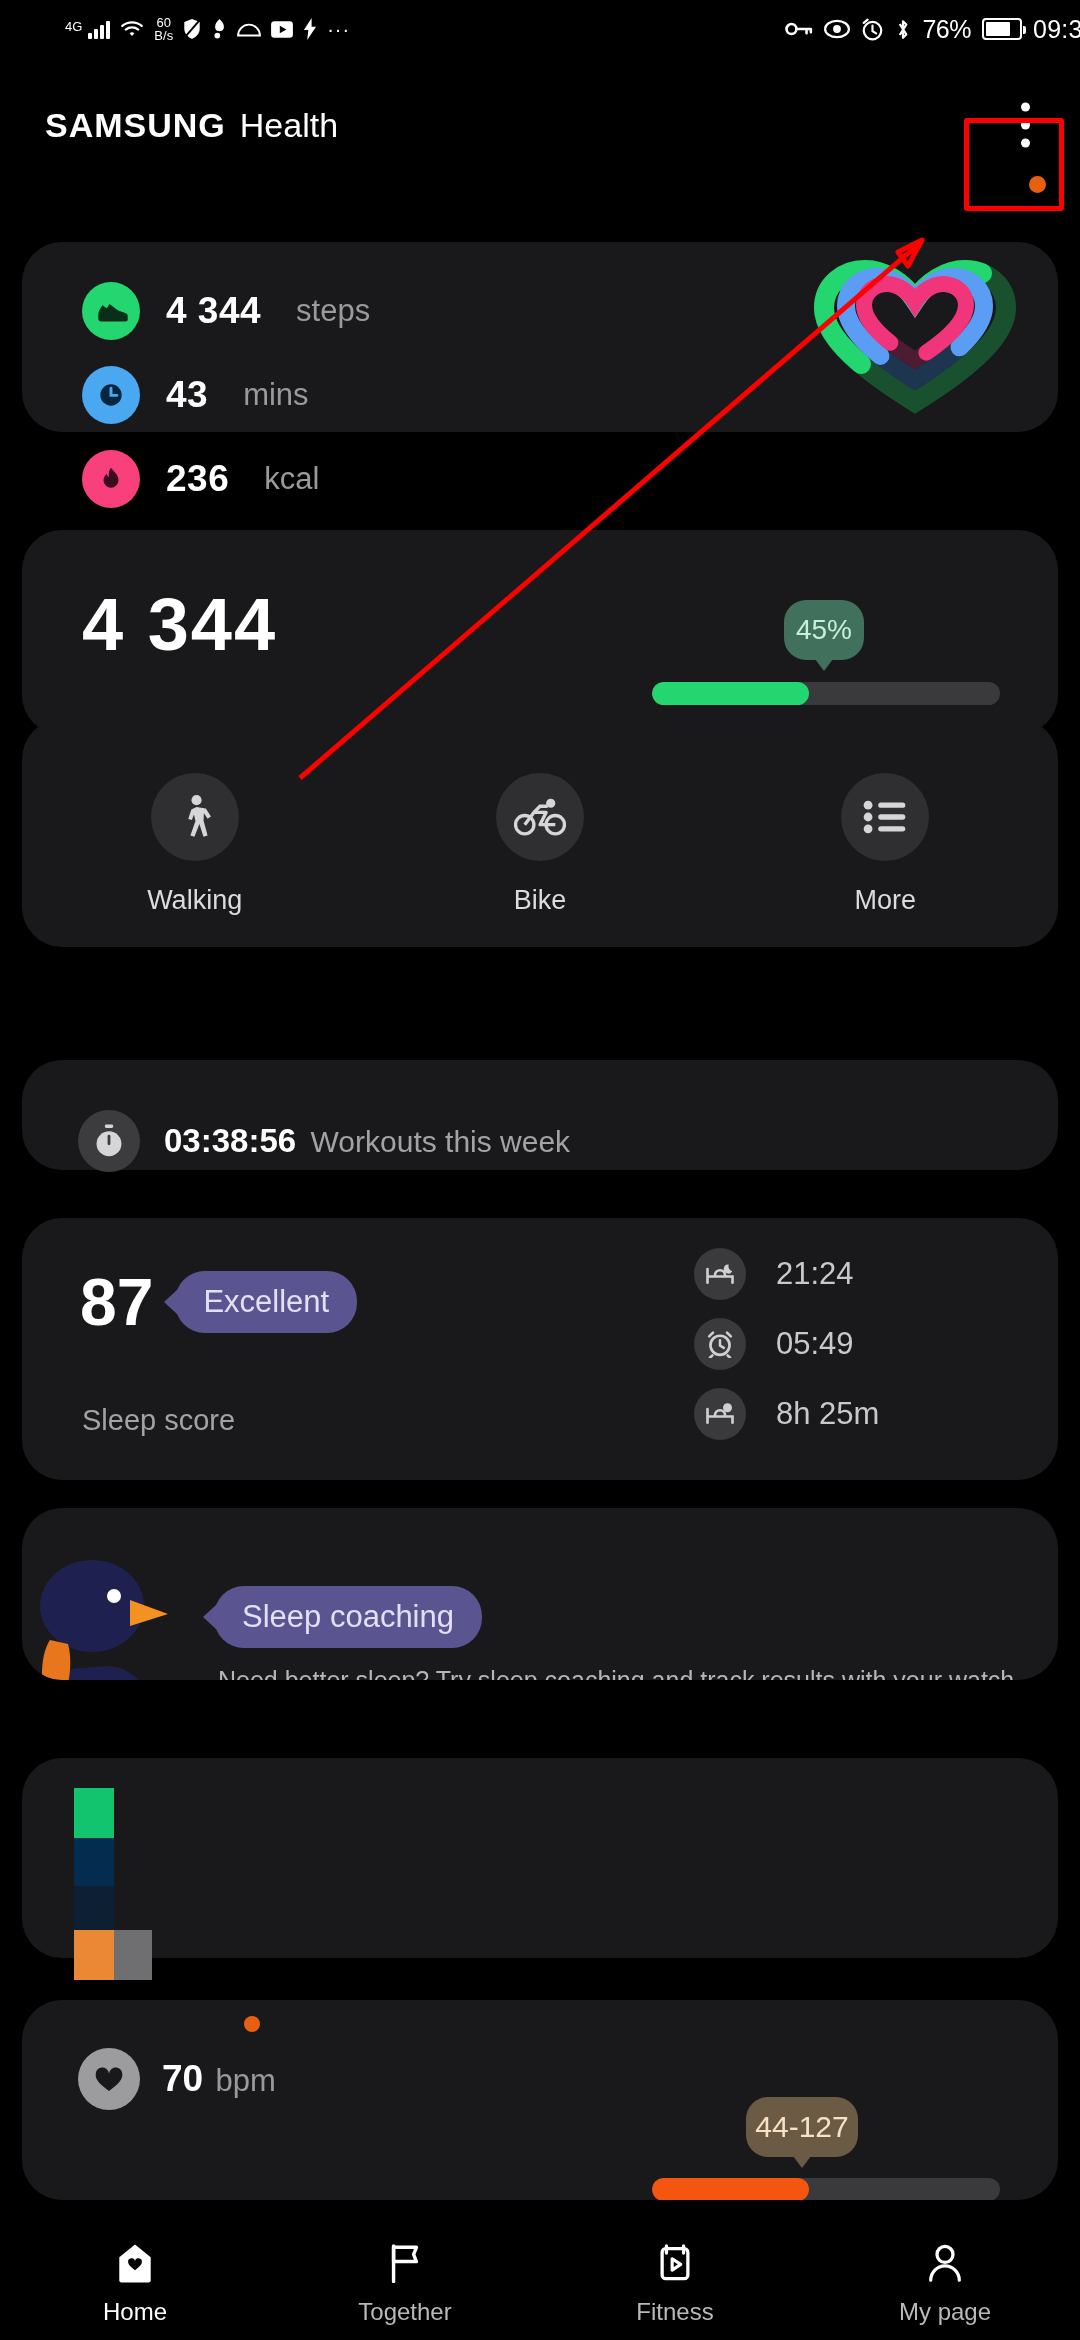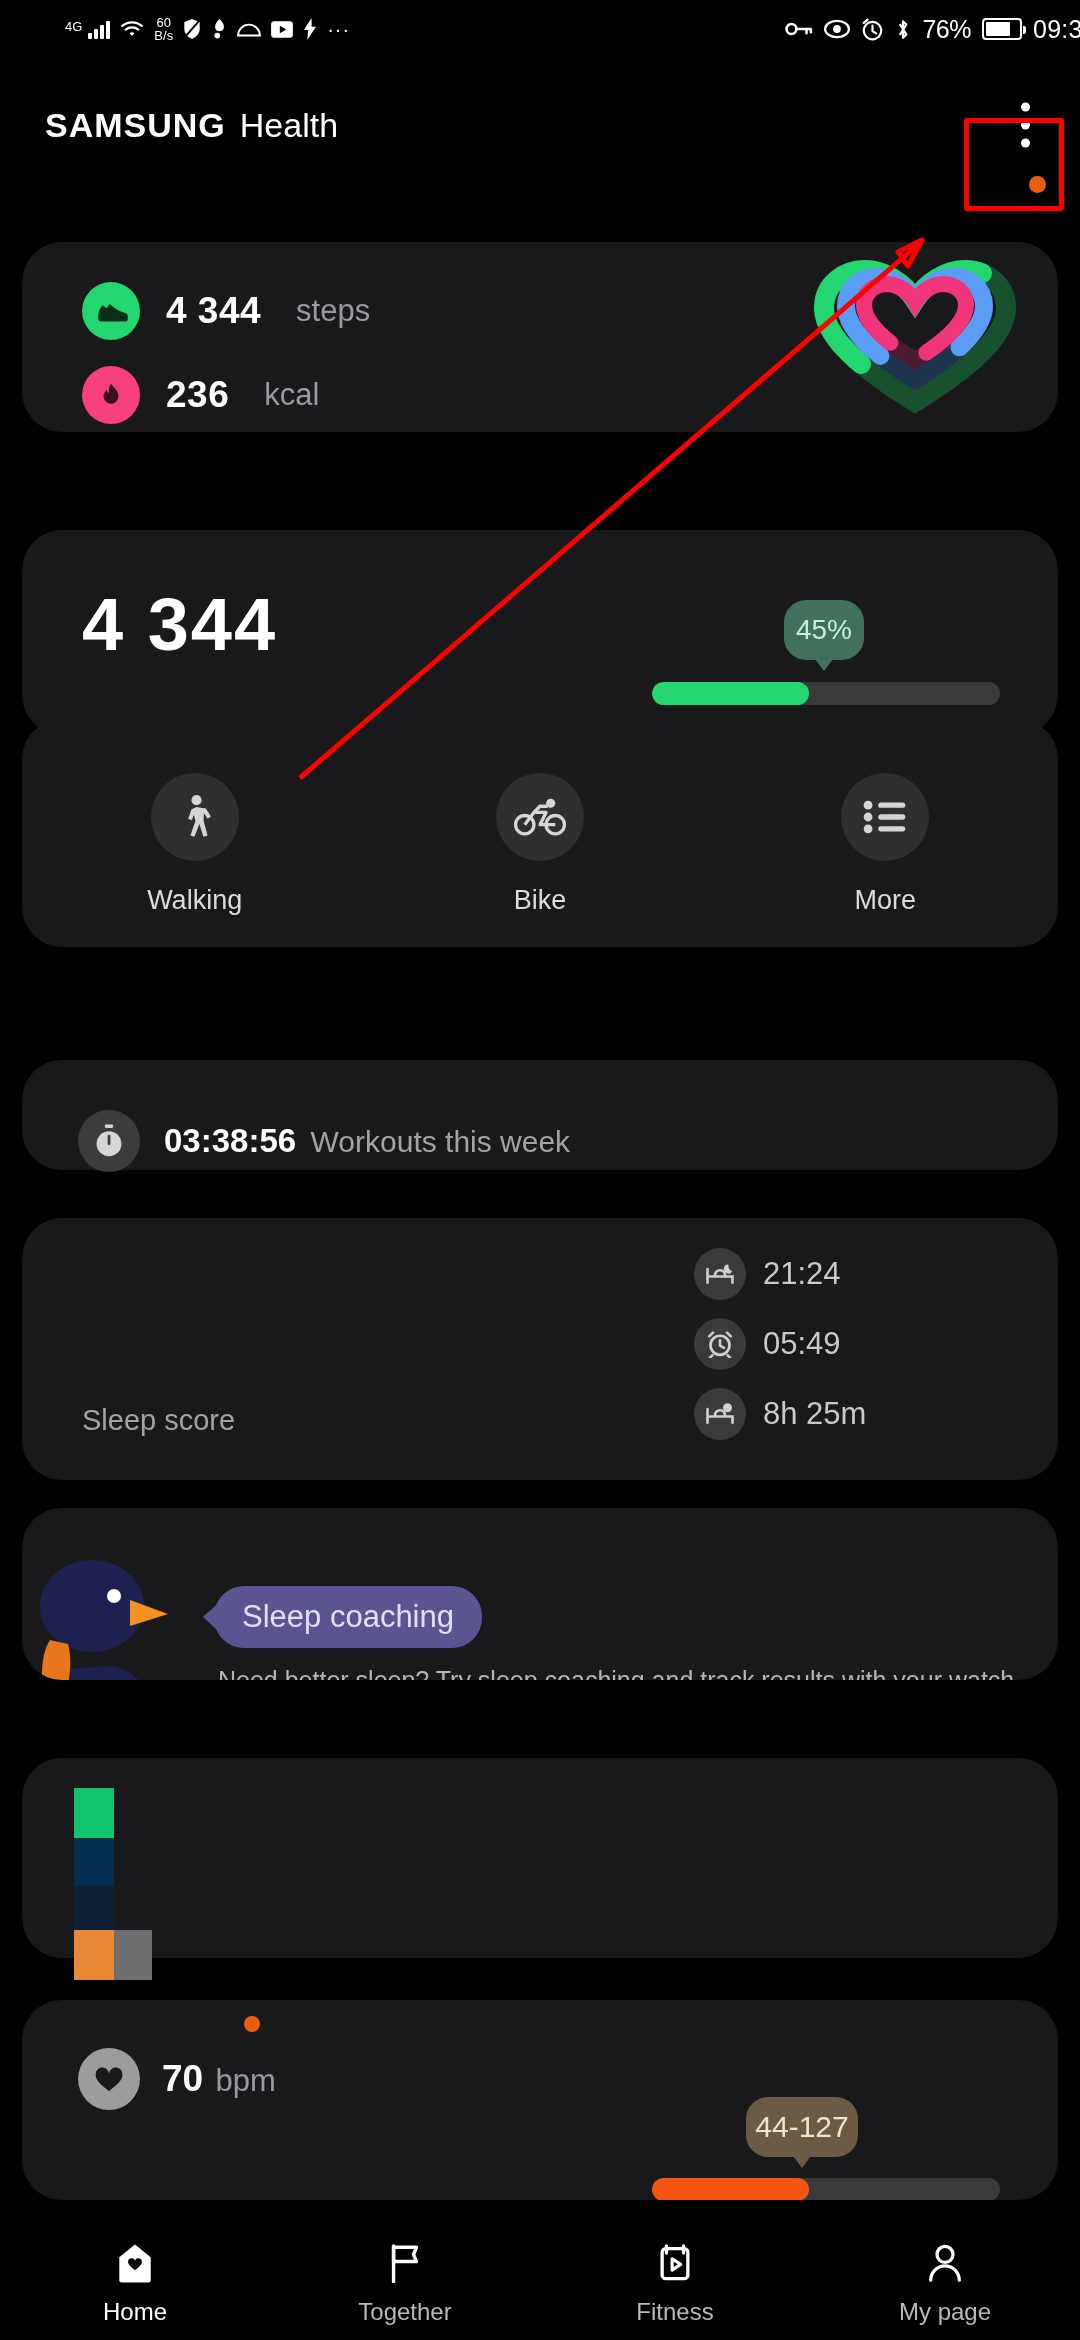--- a/index.html
+++ b/index.html
@@ -102,21 +102,21 @@
     position:relative; background:#5a5590; color:#e3e0f5; border-radius:30px;
     padding:13px 28px; font-size:31px;
   }
   .badge-tail::before{
     content:""; position:absolute; left:-11px; top:50%; transform:translateY(-50%);
     border-top:12px solid transparent; border-bottom:12px solid transparent;
     border-right:13px solid #5a5590;
   }
   .sl-label { position:absolute; left:60px; top:186px; font-size:29px; color:#a3a3a6; }
   .sl-times { position:absolute; left:672px; top:30px; display:flex; flex-direction:column; gap:18px; }
-  .sl-t-row { display:flex; align-items:center; gap:17px; }
+  .sl-t-row { display:flex; align-items:center; gap:30px; }
   .sl-t-circle { width:52px; height:52px; border-radius:50%; background:#3a3a3c; display:flex; align-items:center; justify-content:center; flex:none; }
   .sl-t-val { font-size:31px; color:#c9c9cb; }
 
   
   .coach-badge { position:absolute; left:192px; top:78px; }
   .coach-desc { position:absolute; left:196px; top:158px; font-size:25px; color:#b6b6b9; }
   .penguin { position:absolute; left:0px; top:40px; width:176px; height:190px; overflow:hidden; }
 
   
   .sw { position:absolute; }
@@ -253,20 +253,30 @@
   <div class="card" style="top:242px;height:190px;">
     <div class="sum-rows">
       <div class="sum-row">
         <span class="ico-circle green-c">
           <svg width="34" height="34" viewBox="0 0 24 24">
               <path d="M3 15c0-3 1.5-5 3-7l3 2 2-3 5 4c2 1.3 5 2 6.5 2.6.9.4 1.3 1 1.3 2.4v2c0 .8-.6 1.4-1.4 1.4H5c-1.2 0-2-.9-2-2z" fill="#0a2e18"></path>
             </svg>
         </span>
         <span class="sum-val">4 344</span>
         <span class="sum-unit">steps</span>
+      </div>
+      <div class="sum-row">
+        <span class="ico-circle blue-c">
+          <svg width="32" height="32" viewBox="0 0 24 24">
+              <circle cx="12" cy="12" r="8" fill="#06263f"></circle>
+              <path d="M12 7v5.3h4.4" stroke="#4aa8f0" stroke-width="2.2" fill="none" stroke-linecap="round"></path>
+            </svg>
+        </span>
+        <span class="sum-val">43</span>
+        <span class="sum-unit">mins</span>
       </div>
       <div class="sum-row">
         <span class="ico-circle pink-c">
           <svg width="30" height="30" viewBox="0 0 24 24">
               <path d="M12 3c3 4 6 5.5 6 10a6 6 0 0 1-12 0c0-2.5 1.3-4 2.5-5.5.3 1.6 1 2.5 2 2.8-.6-2.6-.4-5 1.5-7.3z" fill="#3d0b1f"></path>
             </svg>
         </span>
         <span class="sum-val">236</span>
         <span class="sum-unit">kcal</span>
       </div>
@@ -359,20 +369,24 @@
           </svg>
       </span>
       <span>
         <span class="wk-time">03:38:56</span>
         <span class="wk-text">Workouts this week</span>
       </span>
     </div>
   </div>
 
   <div class="card" style="top:1218px;height:262px;">
+    <div class="sl-score">
+      <span class="sl-num">87</span>
+      <span class="badge-tail">Excellent</span>
+    </div>
     <div class="sl-label">Sleep score</div>
     <div class="sl-times">
       <div class="sl-t-row">
         <span class="sl-t-circle">
           <svg width="30" height="26" viewBox="0 0 24 20">
               <path d="M2 6v11M2 12h20v5M8 11a4 4 0 0 1 8 0" stroke="#d0d0d2" stroke-width="2.1" fill="none" stroke-linecap="round"></path>
               <path d="M19 2.5a3.6 3.6 0 1 0 2.8 5.2A4 4 0 0 1 19 2.5z" fill="#d0d0d2"></path>
             </svg>
         </span>
         <span class="sl-t-val">21:24</span>

